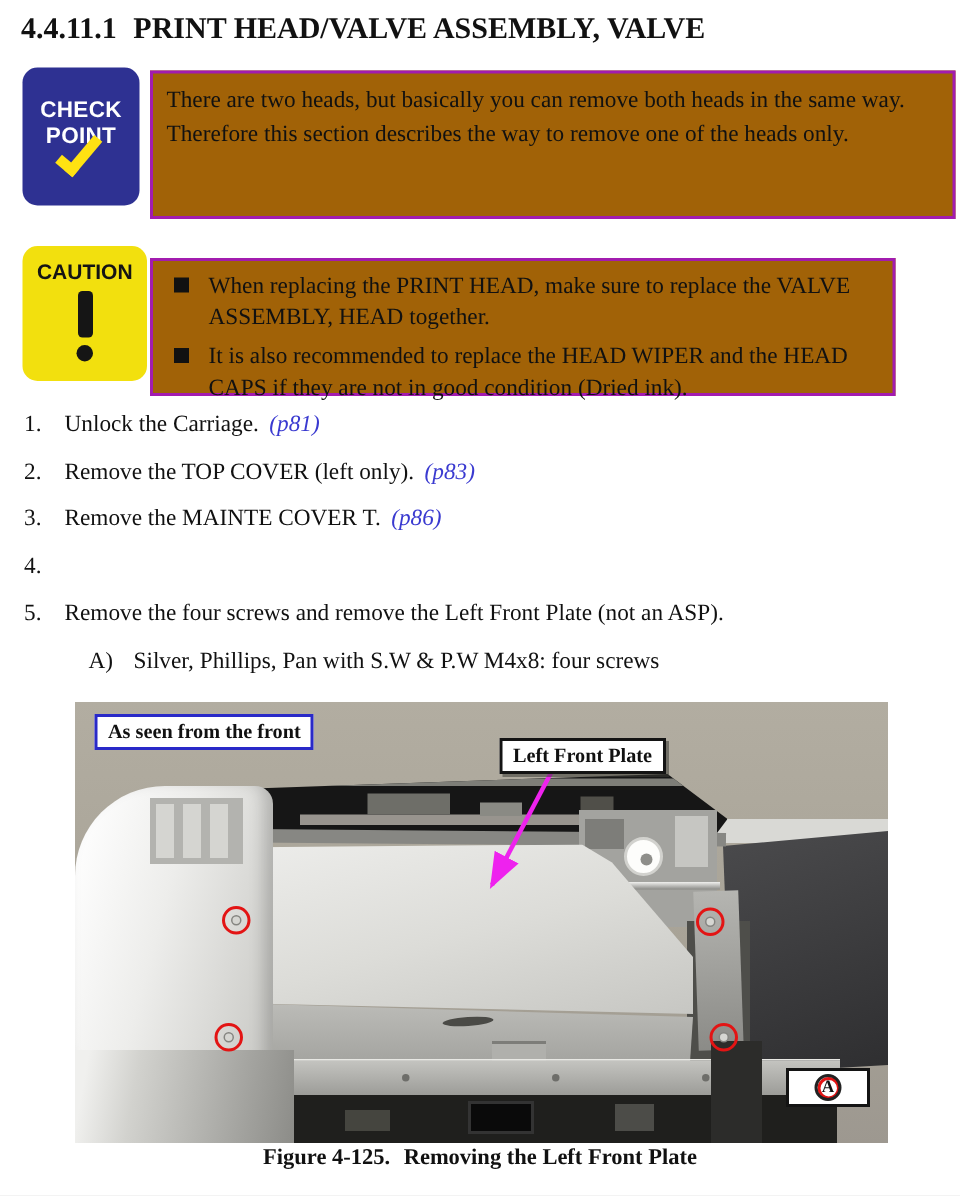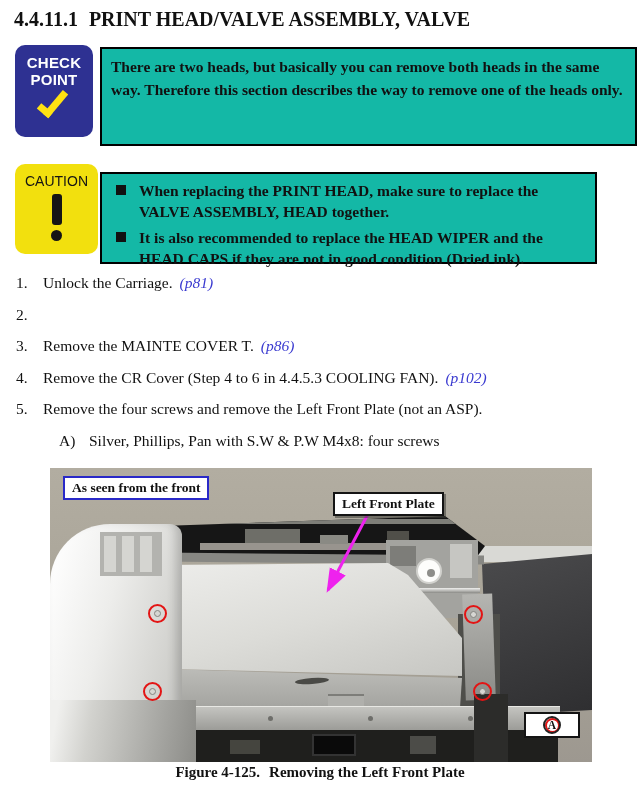--- a/index.html
+++ b/index.html
@@ -12,40 +12,40 @@
 
   
   .title { position:absolute; left:14px; top:8px; font-size:20px; font-weight:bold; white-space:nowrap; }
   .title .num { margin-right:11px;text-align:right; }
 
   
   .cp-icon {
     position:absolute; left:15px; top:45px; width:78px; height:92px;
     background:#2e3192; border-radius:10px; color:#fff; text-align:center;
     font-family:"Liberation Sans", sans-serif; font-weight:bold; font-size:15px;
-    line-height:17px; padding-top:9px; letter-spacing:.2px;
+    line-height:17px; padding-top:20px; letter-spacing:.2px;
   }
   .checkmark {
     position:absolute; left:30px; top:41px; width:15px; height:31px;
     border-right:7px solid #ffe212; border-bottom:7px solid #ffe212;
     transform:rotate(40deg);
   }
 
   
   .ca-icon {
     position:absolute; left:15px; top:164px; width:83px; height:90px;
     background:#f2e00e; border-radius:10px; color:#141414; text-align:center;
-    font-family:"Liberation Sans", sans-serif; font-weight:normal; font-size:14px;
+    font-family:"Liberation Sans", sans-serif; font-weight:bold; font-size:14px;
     padding-top:9px;
   }
   .excl-bar { position:absolute; left:50%; margin-left:-5px; top:30px; width:10px; height:31px; background:#151515; border-radius:3px; }
   .excl-dot { position:absolute; left:50%; margin-left:-5.5px; top:66px; width:11px; height:11px; background:#151515; border-radius:50%; }
 
   
-  .note-box { position:absolute; background:#14b8a6; border:2px solid #000000; font-weight:bold; }
+  .note-box { position:absolute; background:#a16207; border:2px solid #a21caf; font-weight:normal; }
   .cp-box { left:100px; top:47px; width:537px; height:99px; padding:6px 9px; font-size:15.5px; line-height:23px; }
   .ca-box { left:100px; top:172px; width:497px; height:92px; padding:6px 10px 0 6px; }
   .bullet-item { display:flex; font-size:15.5px; line-height:21px; margin-bottom:5px; }
   .sq { width:10px; height:10px; background:#111; margin:5px 13px 0 8px; flex:none; }
 
   
   .steps { position:absolute; left:16px; top:272px; width:608px; font-size:15.5px; }
   .step { display:flex; margin-bottom:10.5px; line-height:21px; }
   .step .n { width:27px; flex:none; }
   .ref { color:#3a3ad0; font-style:italic; margin-left:7px; text-decoration:none; }
@@ -156,28 +156,28 @@
     </div>
   </div>
 
   <div class="steps">
     <div class="step">
       <span class="n">1.</span>
       <span><span>Unlock the Carriage.</span><a class="ref" href="#">(p81)</a></span>
     </div>
     <div class="step">
       <span class="n">2.</span>
+      <span><span>Remove the TOP COVER (left only).</span><a class="ref" href="#">(p83)</a></span>
     </div>
     <div class="step">
       <span class="n">3.</span>
       <span><span>Remove the MAINTE COVER T.</span><a class="ref" href="#">(p86)</a></span>
     </div>
     <div class="step">
       <span class="n">4.</span>
-      <span><span>Remove the CR Cover (Step 4 to 6 in 4.4.5.3 COOLING FAN).</span><a class="ref" href="#">(p102)</a></span>
     </div>
     <div class="step">
       <span class="n">5.</span>
       <span>Remove the four screws and remove the Left Front Plate (not an ASP).</span>
     </div>
     <div class="substep">
       <span class="n">A)</span>
       <span>Silver, Phillips, Pan with S.W &amp; P.W M4x8: four screws</span>
     </div>
   </div>

